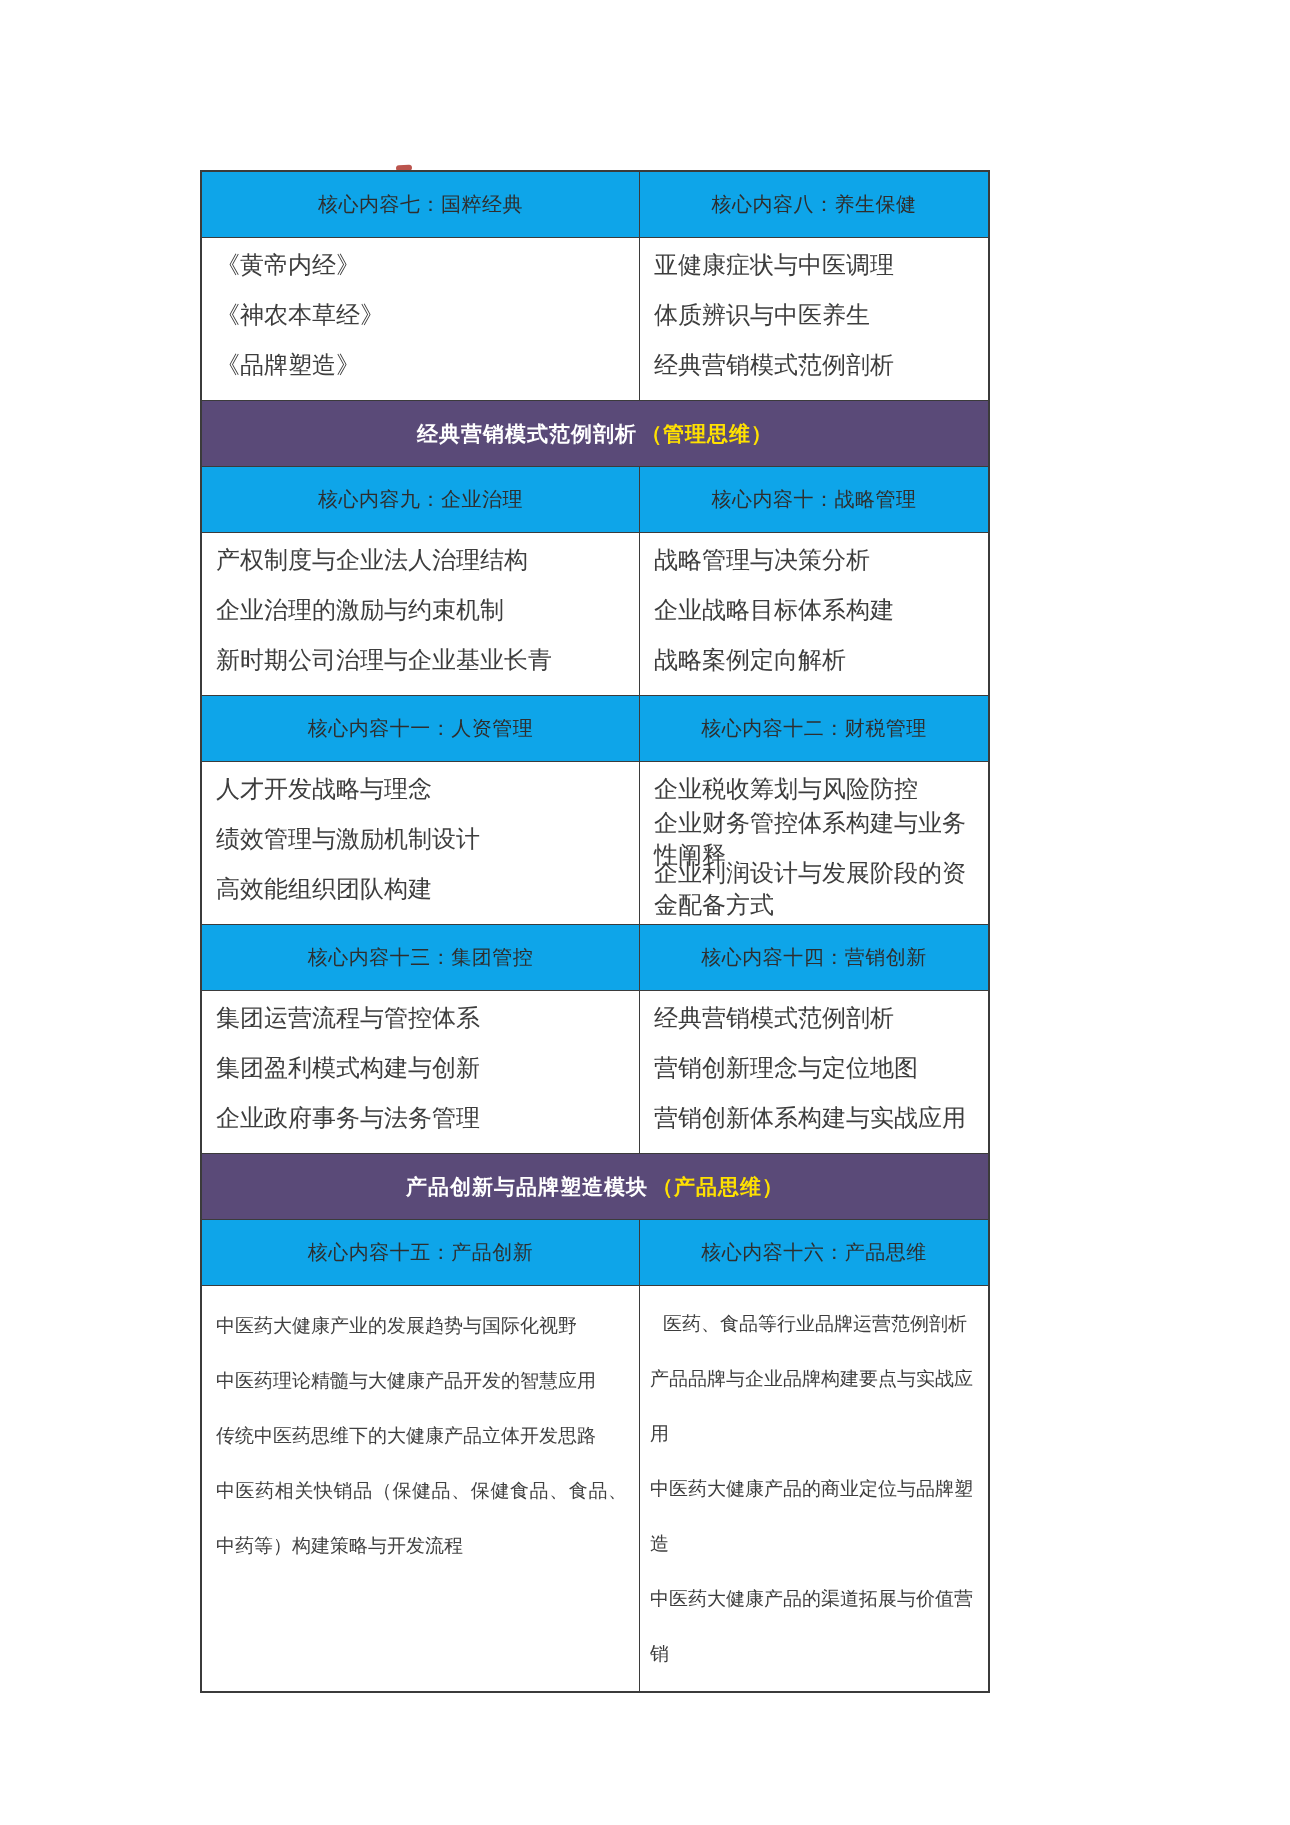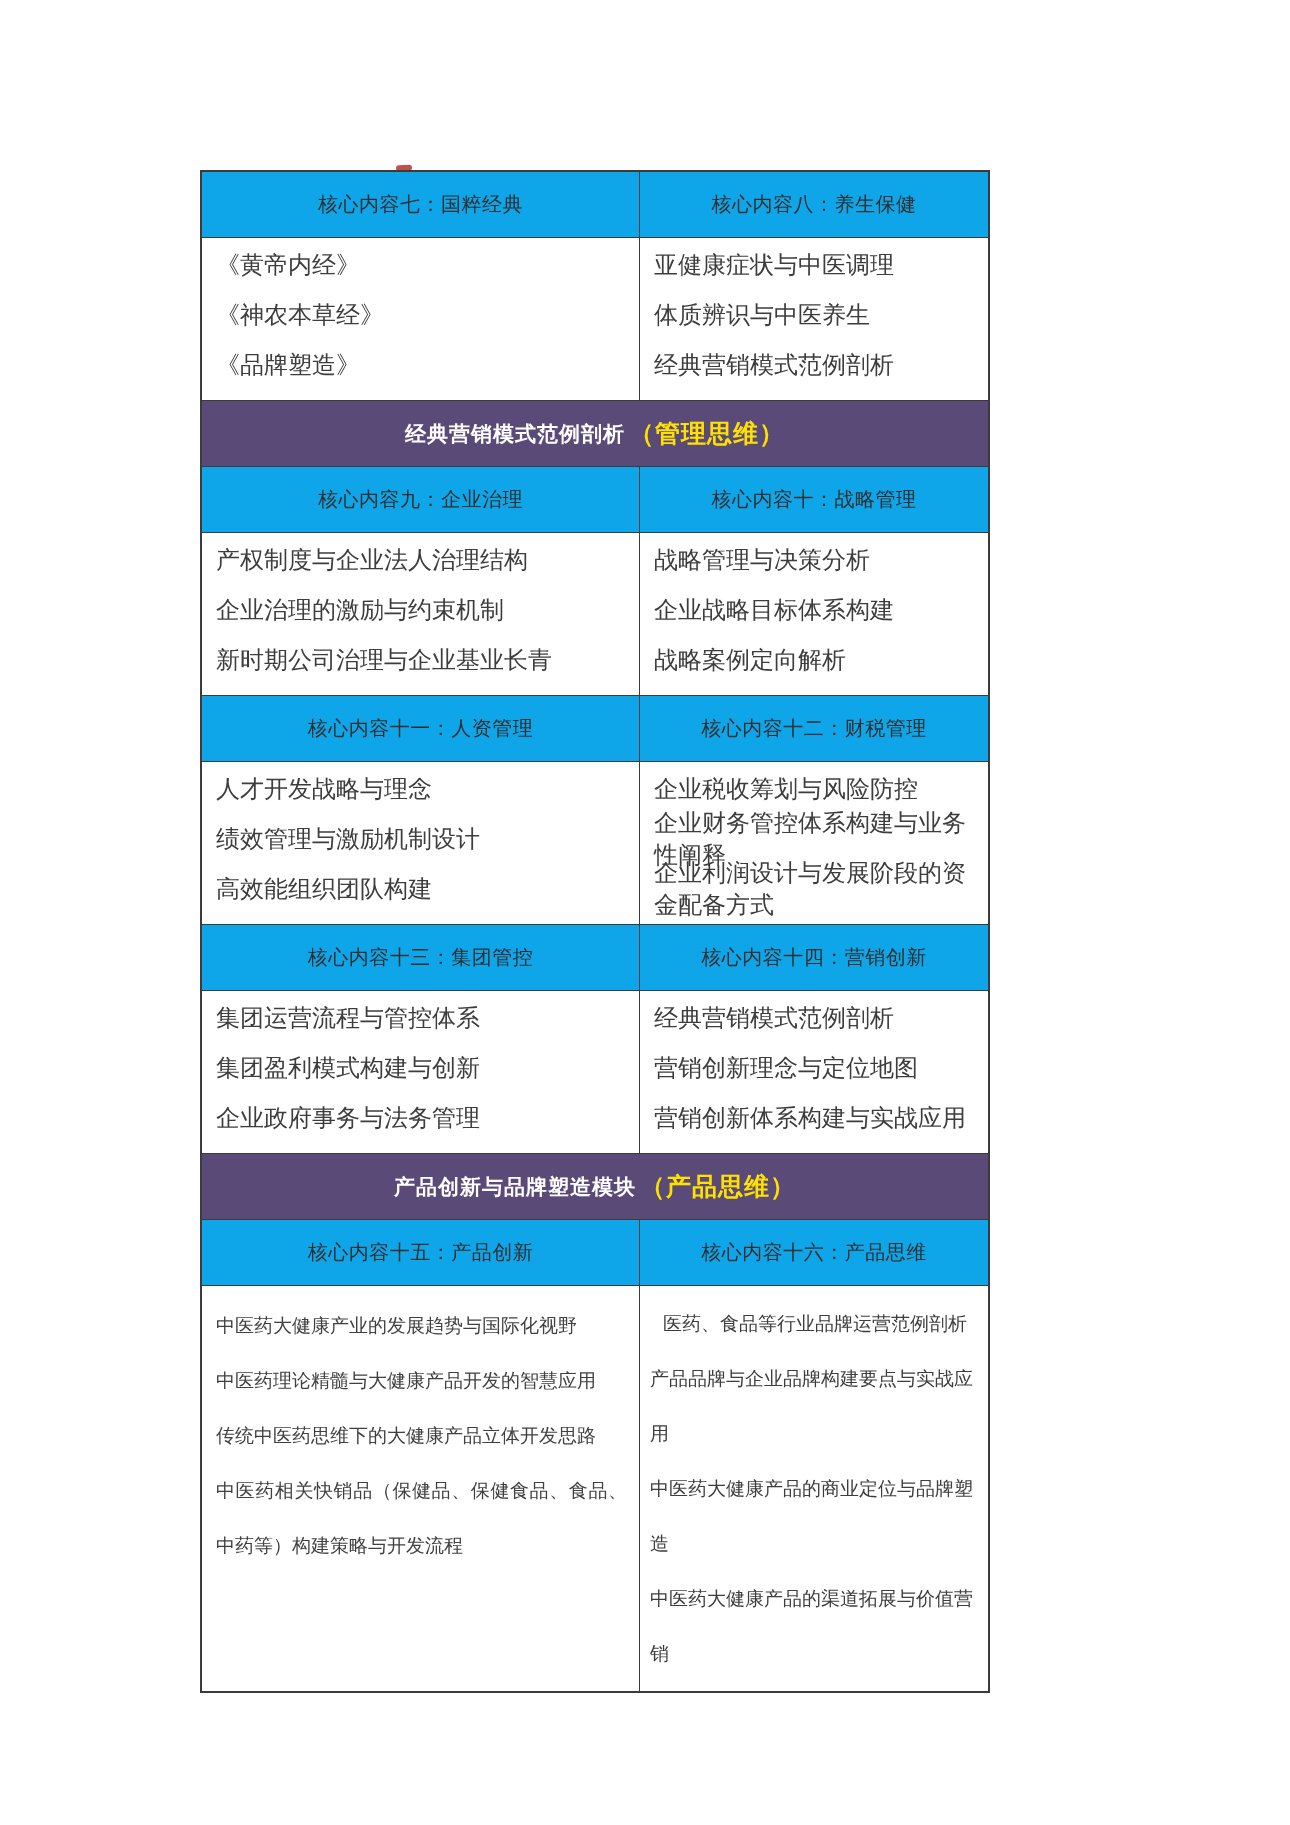--- a/index.html
+++ b/index.html
@@ -26,21 +26,21 @@
   
   .hrow { background: #0ea5e9; height: 66px; }
   .hcell { display: flex; align-items: center; justify-content: center; }
   .htext { font-size: 20px; color: #2e2e2e; letter-spacing: 0.5px; }
   
   .banner {
     background: #5a4a78; height: 66px;
     display: flex; align-items: center; justify-content: center;
   }
   .btitle { color: #ffffff; font-weight: bold; font-size: 21px; letter-spacing: 1px; }
-  .baccent { color: #ffe100; font-weight: bold; font-size: 25px; letter-spacing: 1px; margin-left: 4px; }
+  .baccent { color: #ffe100; font-weight: bold; font-size: 21px; letter-spacing: 1px; margin-left: 4px; }
   
   .bcell { padding: 2px 10px 10px 0; }
   .bline {
     height: 50px; display: flex; align-items: center;
     padding-left: 14px; font-size: 24px; color: #3d3d3d;
   }
   
   .tall .cl { padding: 12px 12px 12px 14px; }
   .tall .tl-text { font-size: 19px; line-height: 55px; text-align: justify; color: #404040; }
   .tall .tl-text .titem { display: block; }

